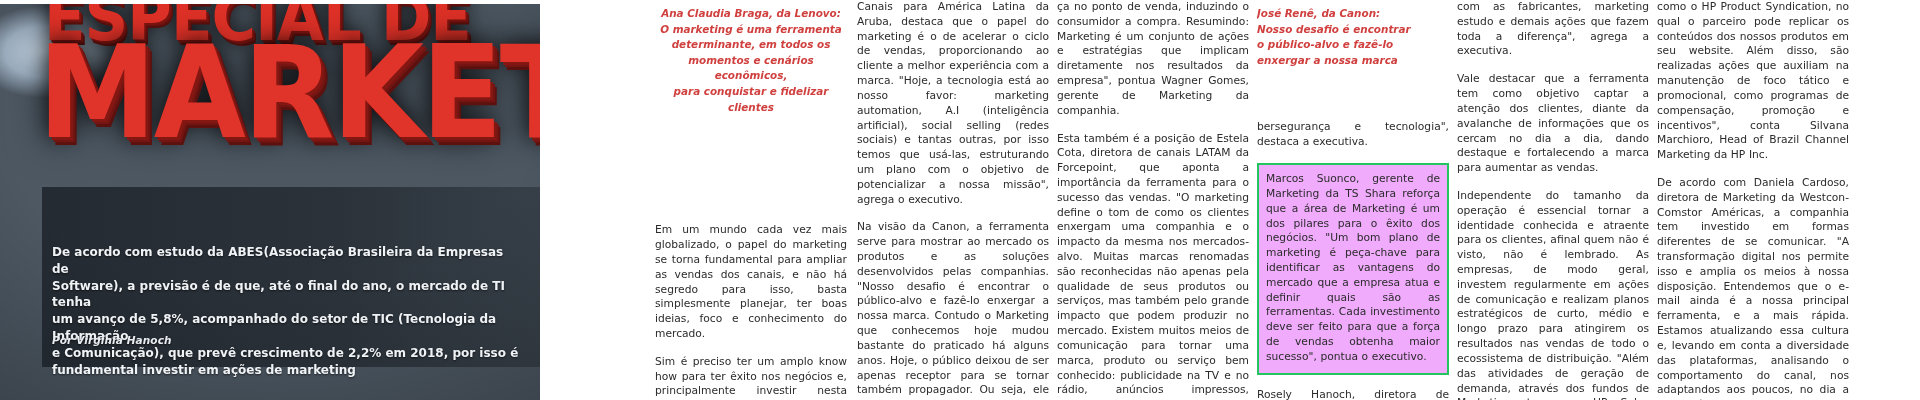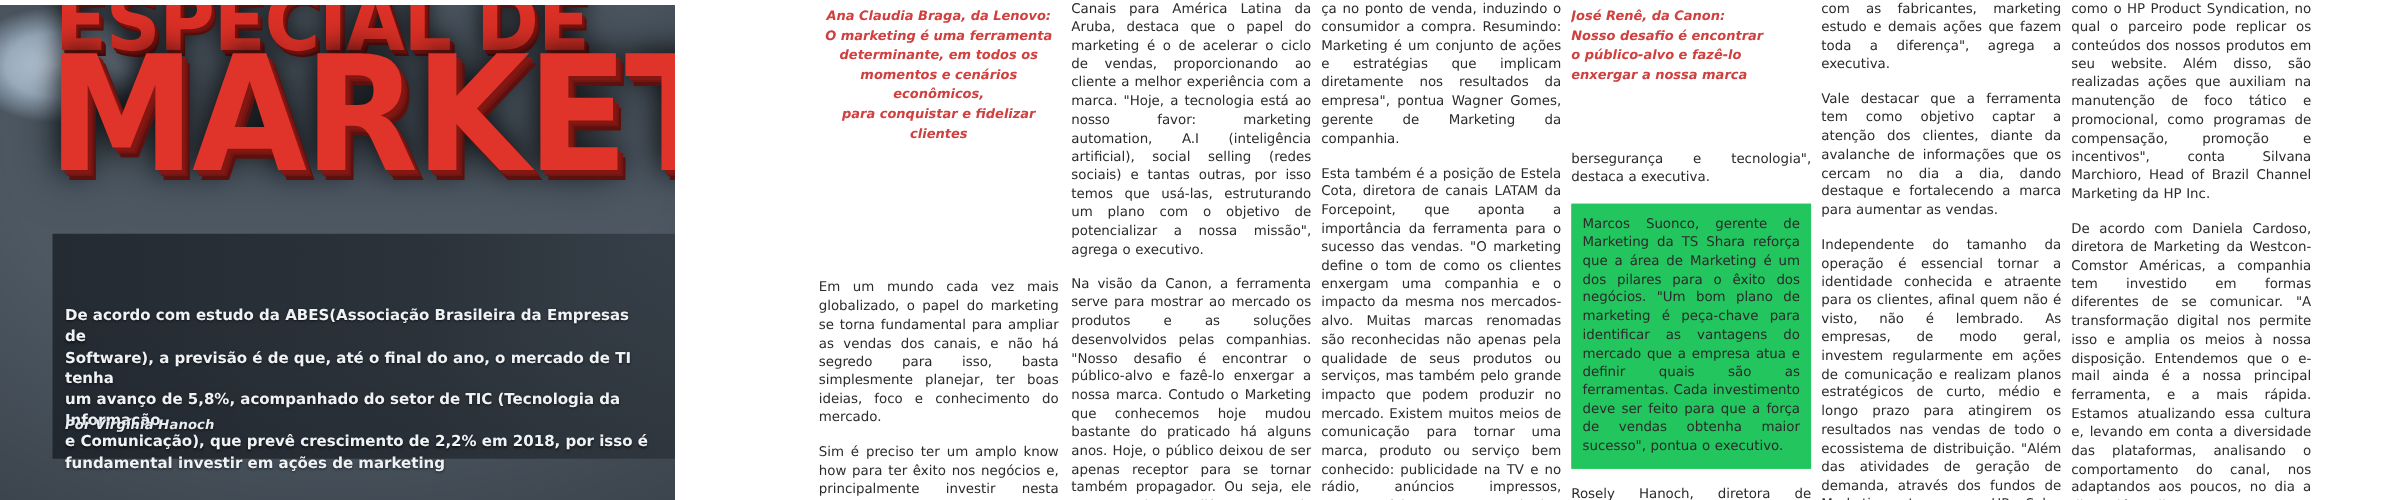--- a/index.html
+++ b/index.html
@@ -127,21 +127,21 @@
     font-family:"DejaVu Sans","Liberation Sans",sans-serif;
     font-weight:normal;font-size:11.6px;line-height:1.33;
     color:#1c1c1c;letter-spacing:.05px;
     margin:0 0 11px 0;text-align:left;white-space:pre-line;
   }
 
   .greenbox{
     border:2.6px solid #22c55e;
     padding:7px 7px 8px 7px;
     margin:0 0 13px 0;
-    background:#22c55e;
+    background:#f0abfc;
   }
   .greenbox p.body{margin:0;}
 
   .spacer-top{height:108px;}
   .spacer-q4{height:12px;}
 </style>
 </head>
 <body>
 
 <div class="page">

